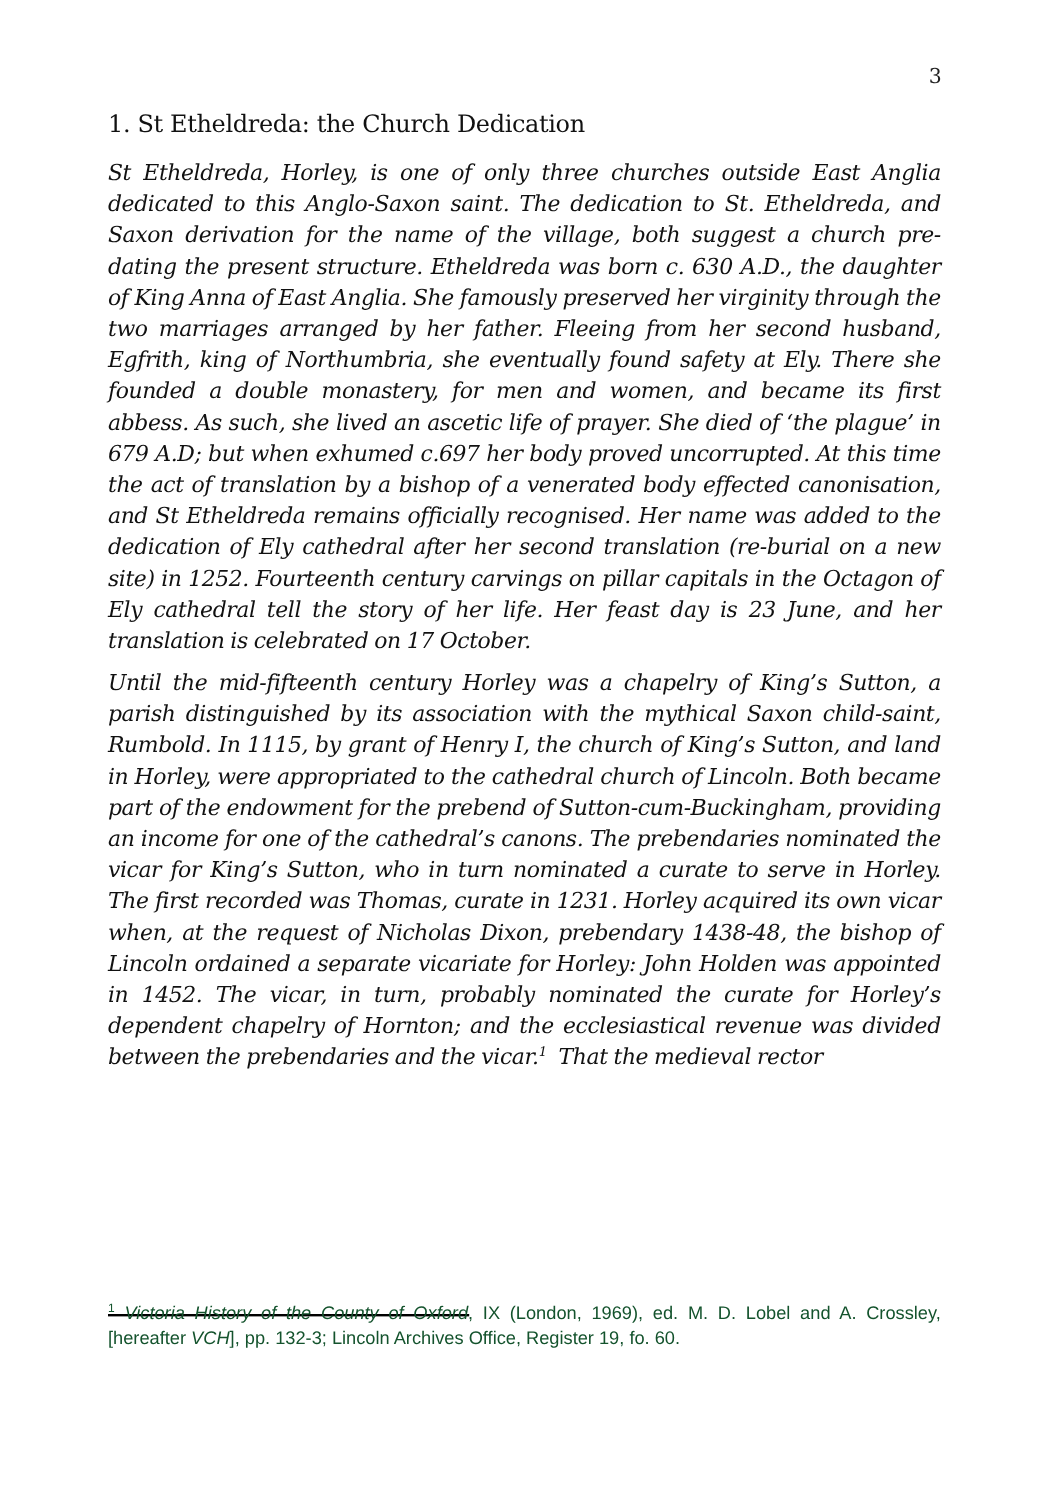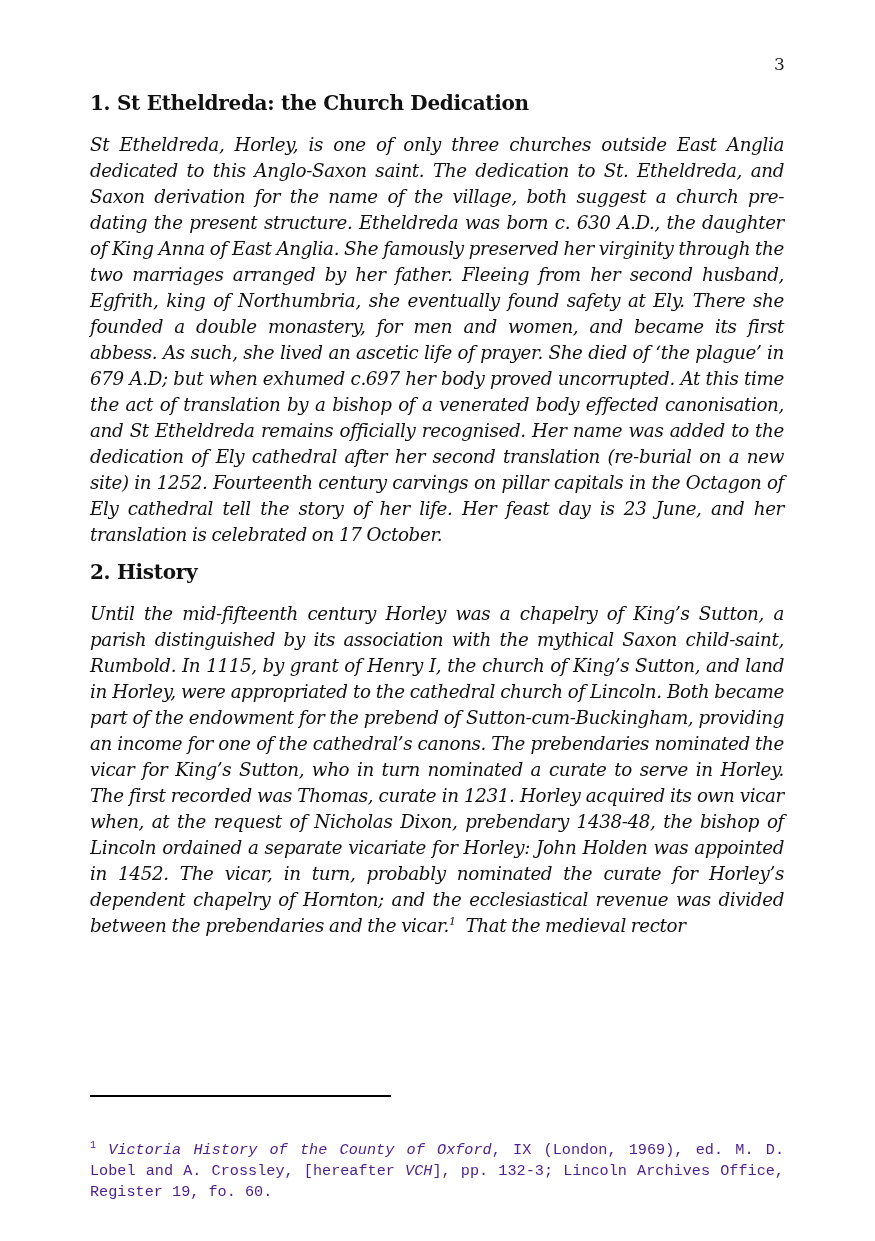--- a/index.html
+++ b/index.html
@@ -1,33 +1,32 @@
 <!DOCTYPE html>
 <html><head>
 <meta charset="utf-8">
 <style>
   html, body { margin:0; padding:0; background:#ffffff; }
   body { width:875px; height:1241px; position:relative; overflow:hidden; color:#111; }
   .page-number { position:absolute; top:54px; left:774px; font-family:"DejaVu Serif", serif; font-size:17px; color:#222; }
   .content { position:absolute; left:90px; top:88px; width:694px; font-family:"DejaVu Serif", serif; }
-  h2 { font-size:20px; font-weight:bold; margin:0 0 14px 0; line-height:30px; letter-spacing:-0.3px; }
+  h2 { font-size:20px; font-weight:normal; margin:0 0 14px 0; line-height:30px; letter-spacing:-0.3px; }
   p.body { font-size:18.3px; line-height:26px; margin:0 0 9px 0; text-align:justify; letter-spacing:-0.35px; word-spacing:-0.5px;font-style:italic; }
   sup { font-size:11px; line-height:0; }
   .fn-rule { position:absolute; left:90px; top:1095px; width:301px; height:2px; background:#000; }
-  .footnote { position:absolute; left:90px; top:1140px; width:694px; font-family:Liberation Mono, monospace; font-size:15.2px; line-height:21px; text-align:justify; color:#4c1d95; }
+  .footnote { position:absolute; left:90px; top:1084px; width:694px; font-family:Liberation Sans, sans-serif; font-size:15.2px; line-height:21px; text-align:justify; color:#14532d; }
   .footnote sup { font-size:10px; }
 </style>
 </head>
 <body>
 
 <div class="page-number">3</div>
 
 <div class="content">
   <h2>1. St Etheldreda: the Church Dedication</h2>
   <p class="body">St Etheldreda, Horley, is one of only three churches outside East Anglia dedicated to this Anglo-Saxon saint.  The dedication to St. Etheldreda, and Saxon derivation for the name of the village, both suggest a church pre-dating the present structure. Etheldreda was born c. 630 A.D., the daughter of King Anna of East Anglia. She famously preserved her virginity through the two marriages arranged by her father.  Fleeing from her second husband, Egfrith, king of Northumbria, she eventually found safety at Ely. There she founded a double monastery, for men and women, and became its first abbess.  As such, she lived an ascetic life of prayer.  She died of ‘the plague’ in 679 A.D; but when exhumed c.697 her body proved uncorrupted.  At this time the act of translation by a bishop of a venerated body effected canonisation, and St Etheldreda remains officially recognised. Her name was added to the dedication of Ely cathedral after her second translation (re-burial on a new site) in 1252.  Fourteenth century carvings on pillar capitals in the Octagon of Ely cathedral tell the story of her life.  Her feast day is 23 June, and her translation is celebrated on 17 October.</p>
 
-  <h2>2. History</h2>
   <p class="body"><span>Until the mid-fifteenth century Horley was a chapelry of King’s Sutton, a parish distinguished by its association with the mythical Saxon child-saint, Rumbold.  In 1115, by grant of Henry I, the church of King’s Sutton, and land in Horley, were appropriated to the cathedral church of Lincoln.  Both became part of the endowment for the prebend of Sutton-cum-Buckingham, providing an income for one of the cathedral’s canons. The prebendaries nominated the vicar for King’s Sutton, who in turn nominated a curate to serve in Horley. The first recorded was Thomas, curate in 1231. Horley acquired its own vicar when, at the request of Nicholas Dixon, prebendary 1438-48, the bishop of Lincoln ordained a separate vicariate for Horley: John Holden was appointed in 1452.  The vicar, in turn, probably nominated the curate for Horley’s dependent chapelry of Hornton; and the ecclesiastical revenue was divided between the prebendaries and the vicar.</span><sup>1</sup><span style="white-space:pre">  That the medieval rector</span></p>
 </div>
 
 <div class="fn-rule"></div>
 
 <div class="footnote"><sup>1</sup> <i>Victoria History of the County of Oxford</i><span>, IX (London, 1969), ed. M. D. Lobel and A. Crossley, [hereafter </span><i>VCH</i><span>],  pp. 132-3; Lincoln Archives Office, Register 19, fo. 60.</span></div>
 
 </body></html>

